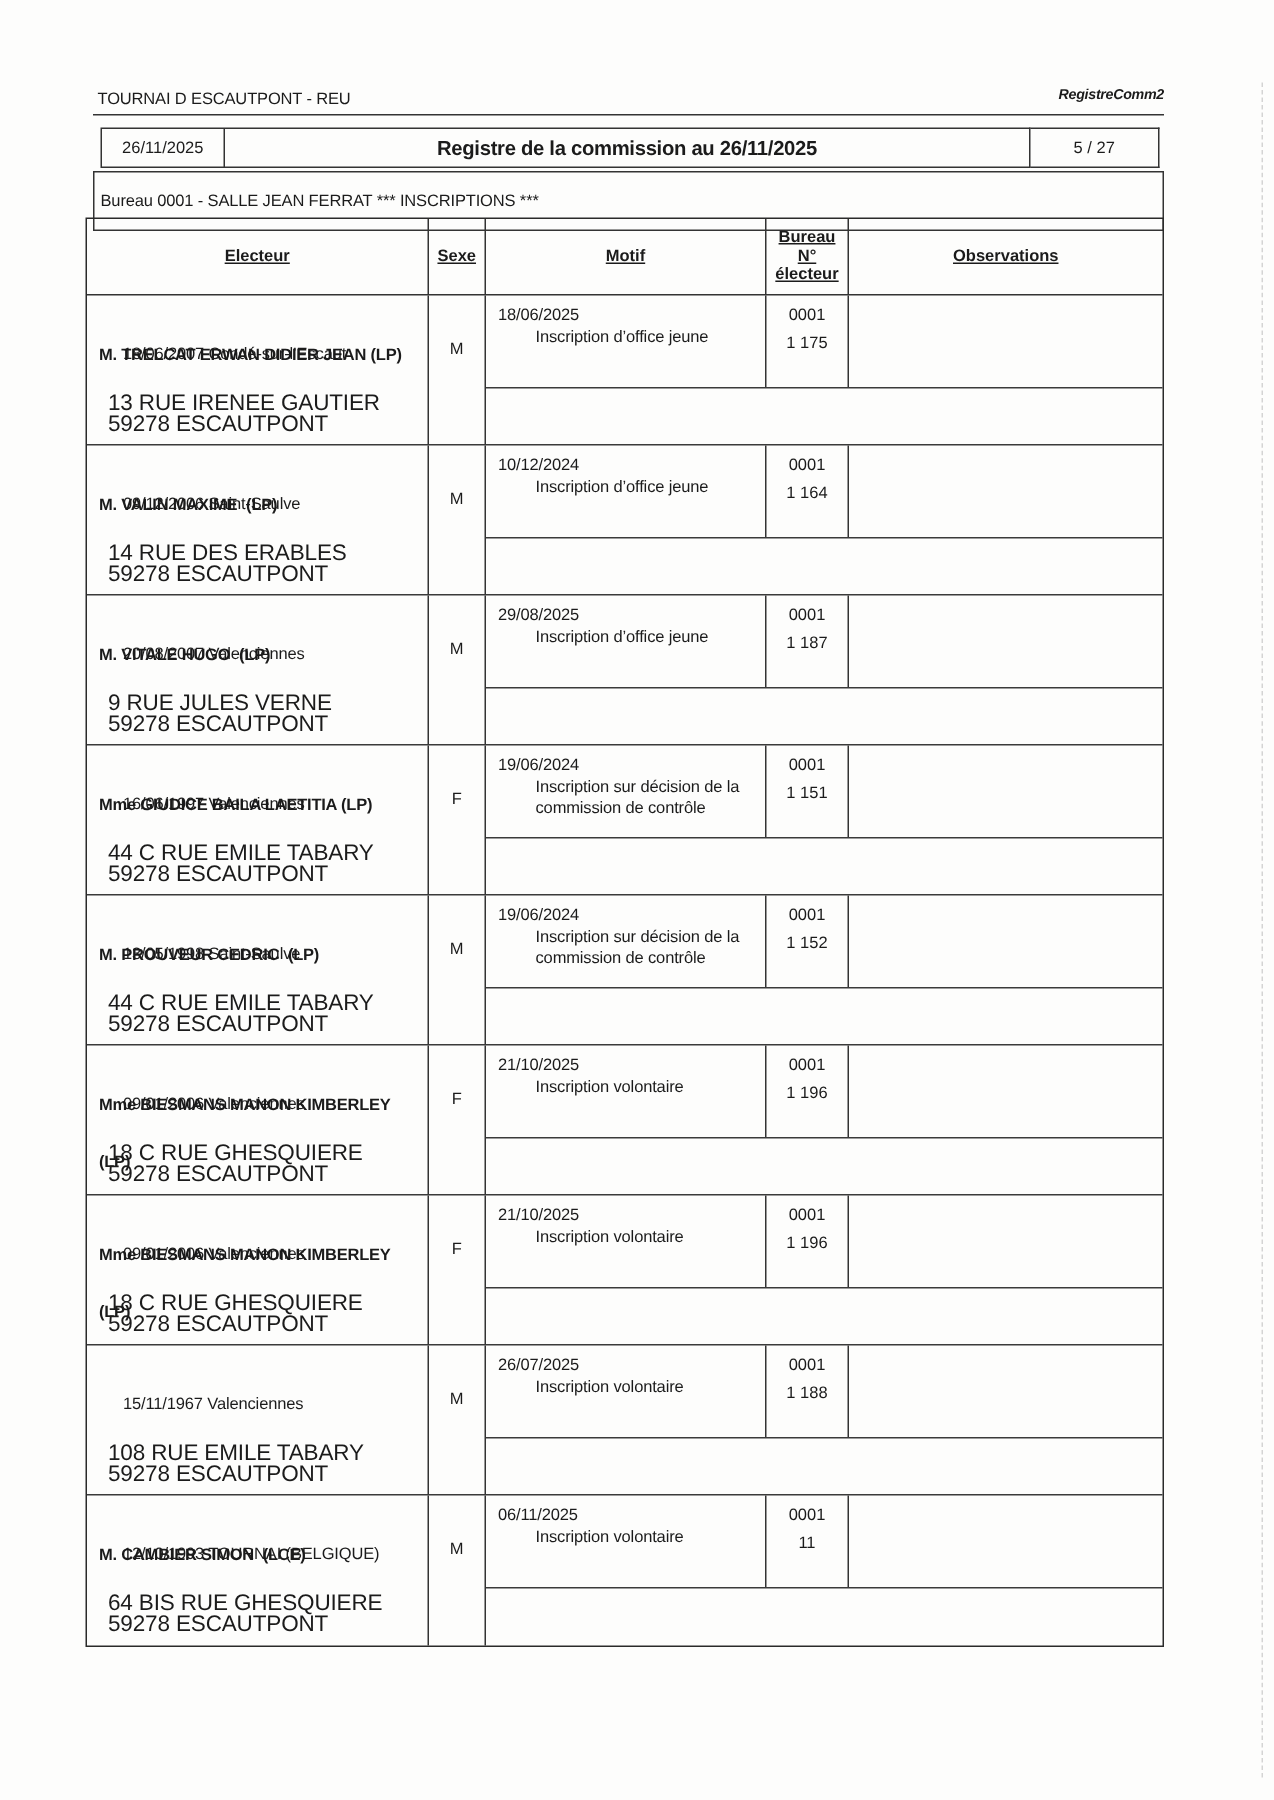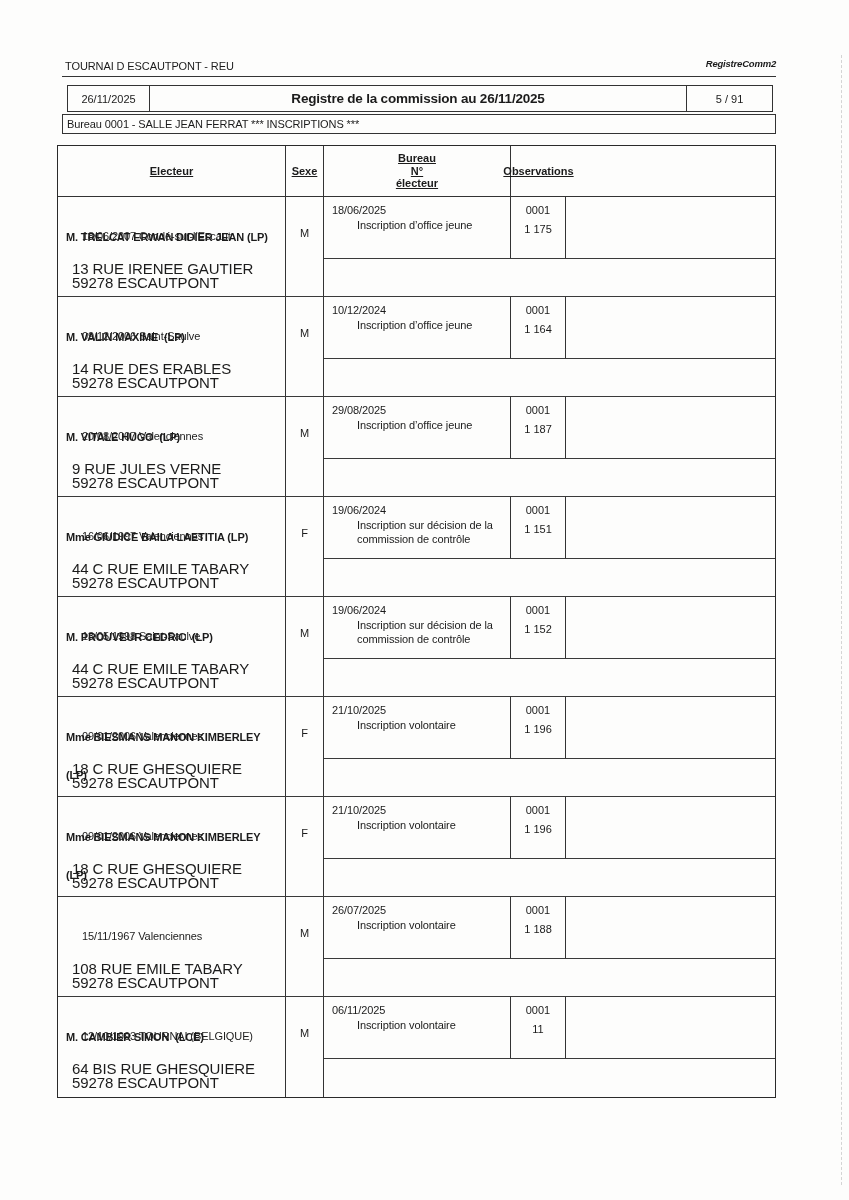--- a/index.html
+++ b/index.html
@@ -18,21 +18,21 @@
            font-size:9.5px;font-style:italic;font-weight:bold;letter-spacing:-.2px;}
   .top-rule{position:absolute;left:62px;top:76px;width:714px;height:0;
             border-top:1.6px solid #343434;}
 
   .head-row{position:absolute;left:67px;top:85px;width:706px;height:27px;display:flex;}
   .hd-box{border:1.5px solid #333;display:flex;align-items:center;justify-content:center;}
   .hd-date{width:83px;font-size:11px;}
   .hd-title{flex:1;border-left:none;font-weight:bold;font-size:13.5px;letter-spacing:-.2px;}
   .hd-page{width:86px;border-left:none;font-size:11px;}
 
-  .bureau-box{position:absolute;left:62px;top:114px;width:714px;height:20px;
+  .bureau-box{position:absolute;left:62px;top:114px;width:714px;height:40px;
               border:1.5px solid #333;display:flex;align-items:center;
               padding-left:4px;font-size:11px;letter-spacing:-.1px;}
 
   
   .reg-table{position:absolute;left:57px;top:145px;width:719px;
              border:1.9px solid #2a2a2a;background:transparent;}
   .thead{display:grid;grid-template-columns:228px 38px 187px 55px 1fr;
          height:51px;border-bottom:1.7px solid #333;}
   .th{display:flex;flex-direction:column;align-items:center;justify-content:center;
       font-weight:bold;font-size:11px;text-align:center;border-right:1.5px solid #333;
@@ -74,29 +74,30 @@
 
 <div class="sheet">
 
   <div class="org-line">TOURNAI D ESCAUTPONT - REU</div>
   <div class="doc-ref">RegistreComm2</div>
   <div class="top-rule"></div>
 
   <div class="head-row">
     <div class="hd-box hd-date">26/11/2025</div>
     <div class="hd-box hd-title">Registre de la commission au 26/11/2025</div>
-    <div class="hd-box hd-page">5 / 91</div>
+    <div class="hd-box hd-page">5 / 27</div>
   </div>
 
   <div class="bureau-box">Bureau 0001 - SALLE JEAN FERRAT *** INSCRIPTIONS ***</div>
 
   <div class="reg-table">
     <div class="thead">
       <div class="th">Electeur</div>
       <div class="th">Sexe</div>
+      <div class="th">Motif</div>
       <div class="th">
         <span>Bureau</span>
         <span>N°</span>
         <span>électeur</span>
       </div>
       <div class="th">Observations</div>
     </div>
     <div>
   <div class="row">
     <div class="cell-electeur">

